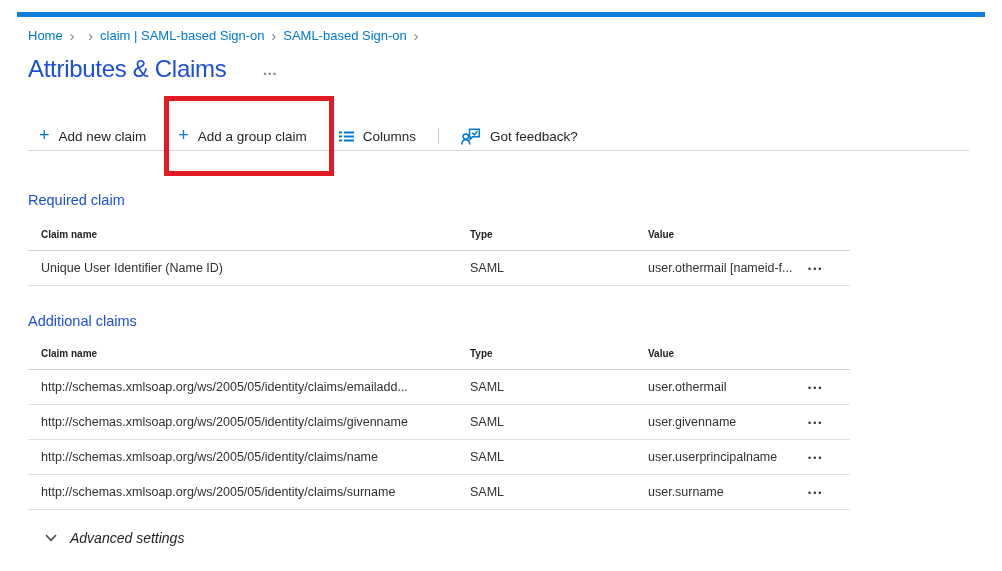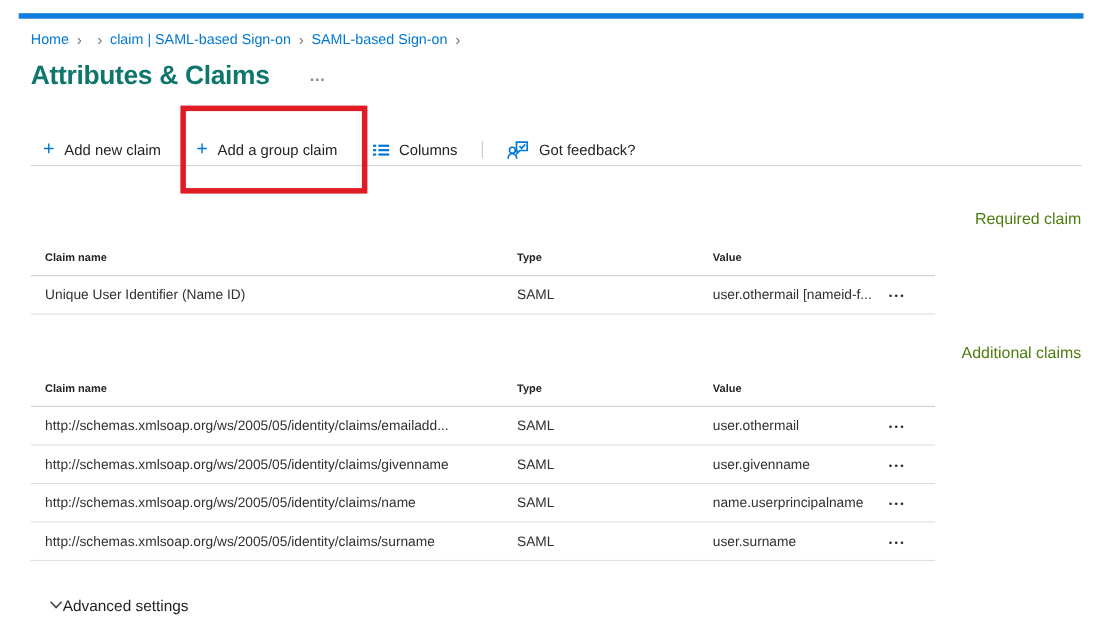--- a/index.html
+++ b/index.html
@@ -5,60 +5,60 @@
   * { margin:0; padding:0; box-sizing:border-box; }
   html,body { width:1002px; height:571px; }
   body {
     position:relative;
     background:#ffffff;
     font-family:"Liberation Sans","DejaVu Sans",sans-serif;
     color:#201f1e;
     overflow:hidden;
   }
   .topbar { margin:12px 17px 0 17px; height:5px; background:#0f7fdb; }
-  .main { padding:0 19px 0 28px; }
+  .main { padding:0 33px 0 28px; }
 
   
   .breadcrumb { margin-top:11px; display:flex; align-items:center; white-space:nowrap; font-size:13px; }
   .breadcrumb a { color:#0078d4; text-decoration:none; cursor:pointer; }
   .breadcrumb .sep { color:#7a7a7a; margin:0 7px; font-size:14px; line-height:1; }
 
   
   .title-row { margin-top:12px; height:28px; display:flex; align-items:center; }
-  .page-title { font-size:24px; font-weight:700; color:#0f766e; letter-spacing:-0.3px; }
+  .page-title { font-size:24px; font-weight:400; color:#1d4ed8; letter-spacing:-0.3px; }
   .title-more { margin-left:36px; color:#8a8886; font-size:15px; font-weight:700; letter-spacing:1px; cursor:pointer; }
 
   
   .toolbar { margin-top:41px; height:24px; display:flex; align-items:center; }
   .tb-btn { display:flex; align-items:center; gap:9px; padding:0 16px; font-size:13.5px; color:#252423; cursor:pointer; height:24px; }
   .tb-btn:first-child { padding-left:11px; }
   .plus { color:#0078d4; font-size:18px; font-weight:400; line-height:18px; margin-top:-2px; }
   .tb-sep { width:1px; height:16px; background:#c8c6c4; margin:0 6px; }
   .toolbar-divider { margin-top:2px; border-top:1px solid #d8d6d4; }
 
   
   .annotation-box {
     position:absolute; left:164px; top:96px; width:170px; height:80px;
     border:5px solid #e01b24; z-index:5; pointer-events:none;
   }
 
   
-  .section-label { margin-top:41px; font-size:14.5px; color:#4d7c0f;text-align:right; }
+  .section-label { margin-top:41px; font-size:14.5px; color:#1d4ed8; }
   .section-label.additional { margin-top:27px; }
   .claims-table { margin-top:10px; width:822px; }
   .claims-table.additional { margin-top:8px; }
   .t-row { display:grid; grid-template-columns:442px 178px 160px 42px; align-items:center; border-bottom:1px solid #e1dfdd; }
   .t-head { height:33px; font-weight:700; font-size:10px; color:#252423; border-bottom-color:#d2d0ce; }
   .t-data { height:35px; font-size:12.5px; color:#323130; cursor:default; }
   .cell-claim { padding-left:13px; white-space:nowrap; overflow:hidden; }
   .cell { white-space:nowrap; }
   .more-btn { background:none; border:none; font-size:9px; letter-spacing:2px; color:#323130; cursor:pointer; font-family:inherit; padding:2px 0; }
 
   
-  .advanced { margin-top:32px; margin-left:17px; display:flex; align-items:center; cursor:pointer; }
+  .advanced { margin-top:20px; margin-left:17px; display:flex; align-items:center; gap:13px; cursor:pointer;font-style:italic; }
   .advanced-label { font-size:14px; color:#201f1e; }
   .icon-svg { display:block; }
 </style>
 </head>
 <body>
 
 <div class="topbar"></div>
 
 <div class="main">
 
@@ -146,21 +146,21 @@
     </div>
     <div class="t-row t-data">
       <div class="cell-claim">http://schemas.xmlsoap.org/ws/2005/05/identity/claims/givenname</div>
       <div class="cell">SAML</div>
       <div class="cell">user.givenname</div>
       <div class="cell"><button class="more-btn">•••</button></div>
     </div>
     <div class="t-row t-data">
       <div class="cell-claim">http://schemas.xmlsoap.org/ws/2005/05/identity/claims/name</div>
       <div class="cell">SAML</div>
-      <div class="cell">name.userprincipalname</div>
+      <div class="cell">user.userprincipalname</div>
       <div class="cell"><button class="more-btn">•••</button></div>
     </div>
     <div class="t-row t-data">
       <div class="cell-claim">http://schemas.xmlsoap.org/ws/2005/05/identity/claims/surname</div>
       <div class="cell">SAML</div>
       <div class="cell">user.surname</div>
       <div class="cell"><button class="more-btn">•••</button></div>
     </div>
   </div>
 

